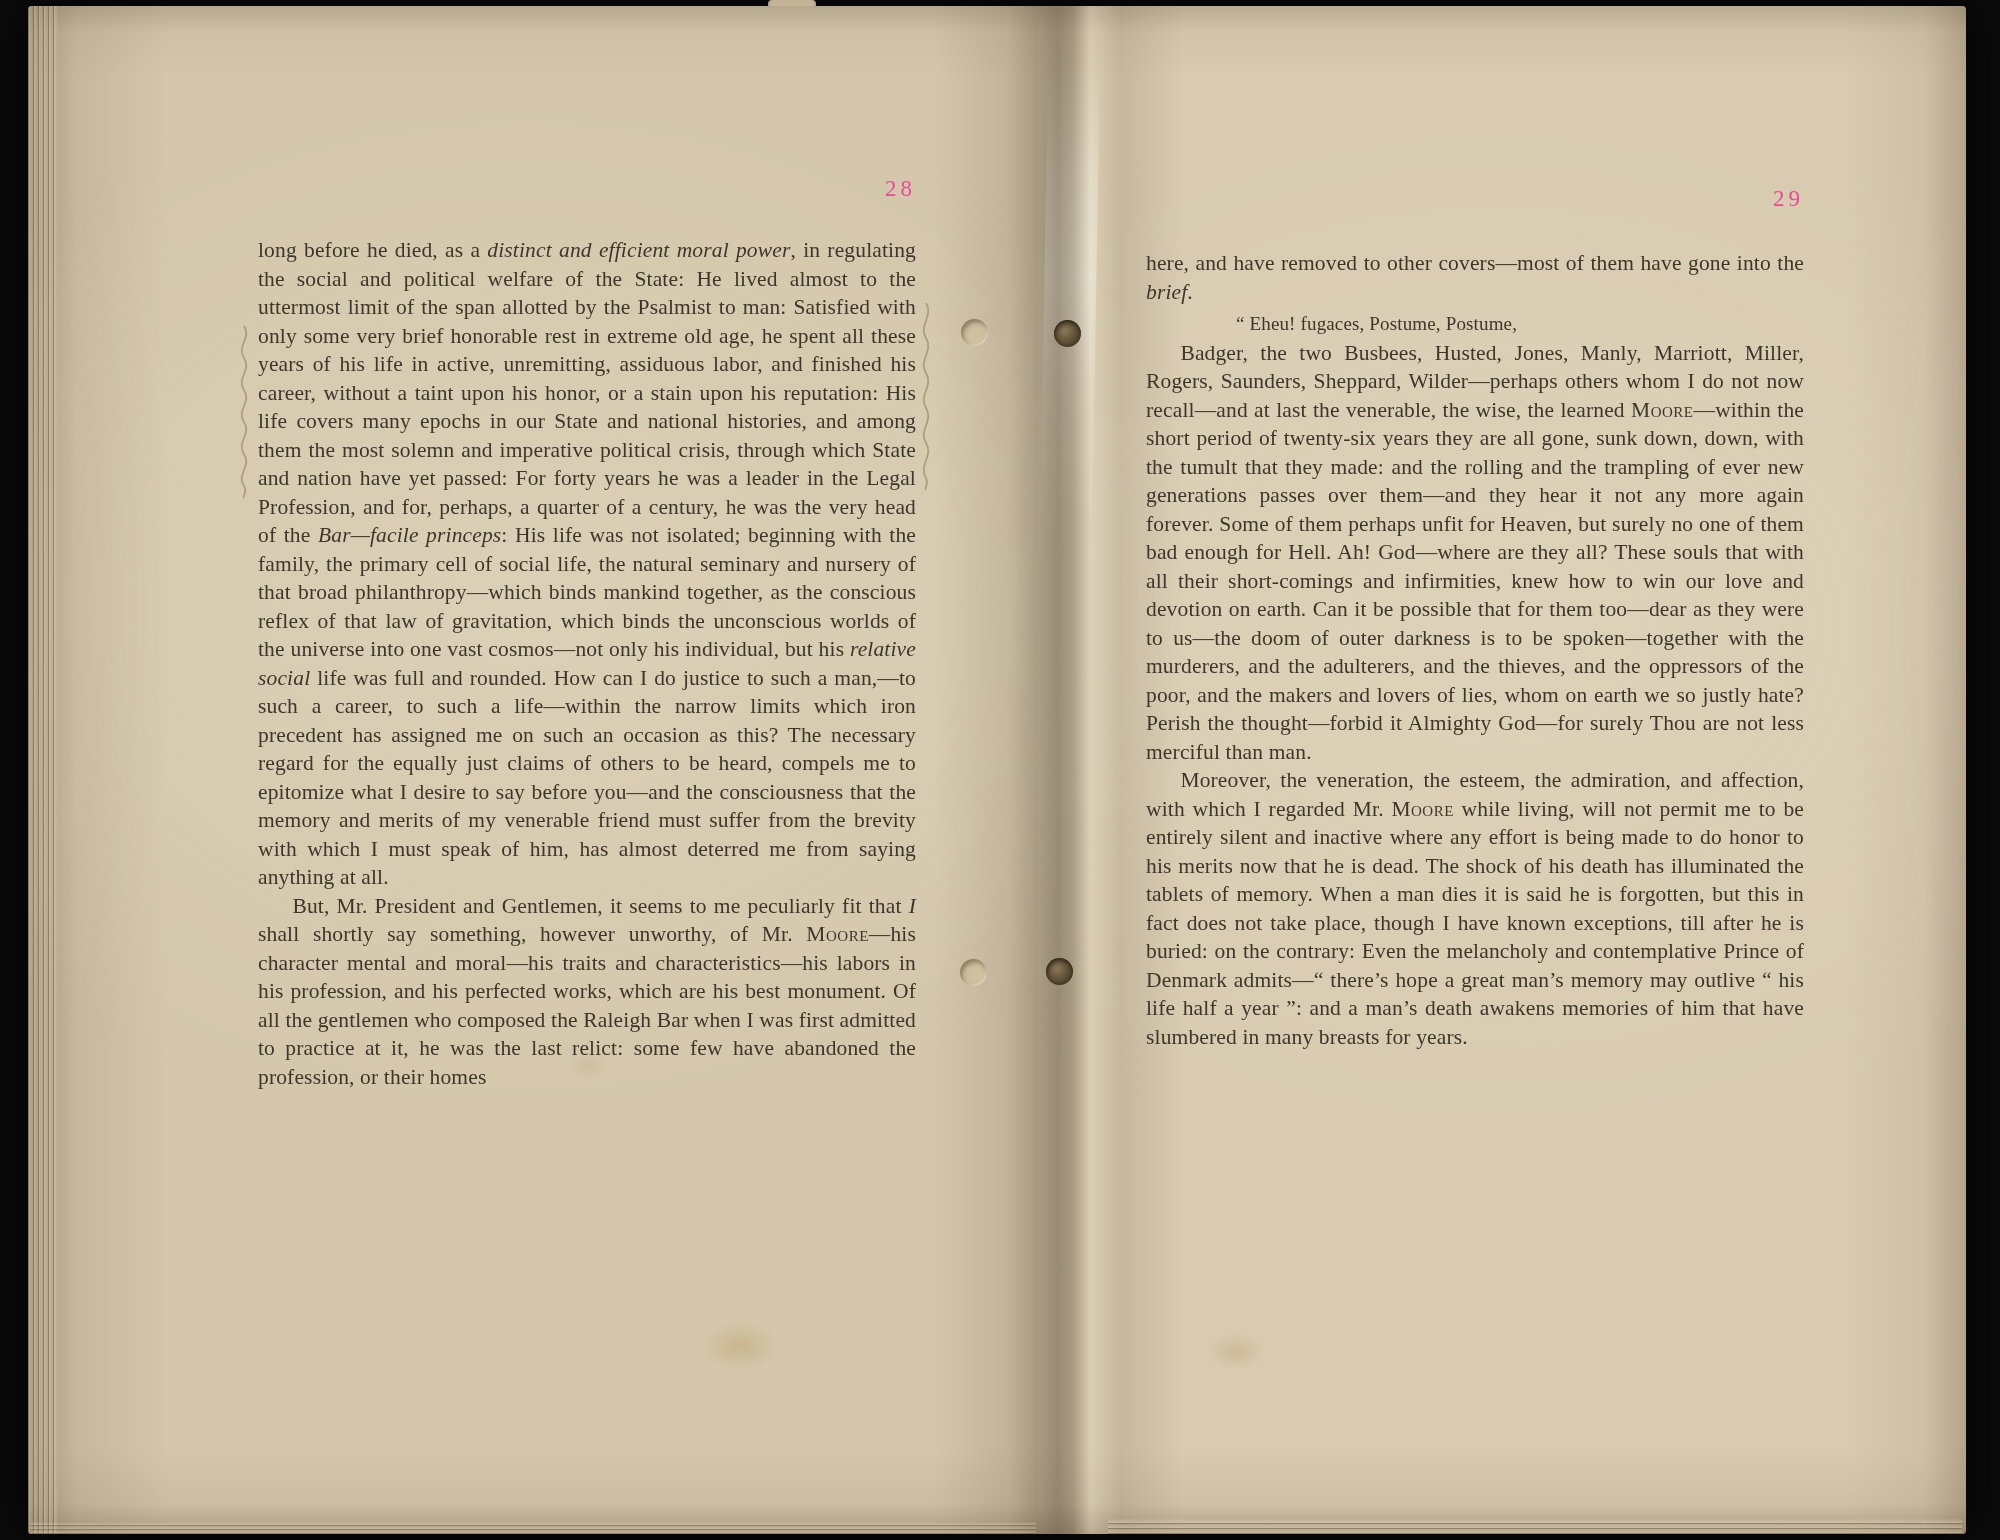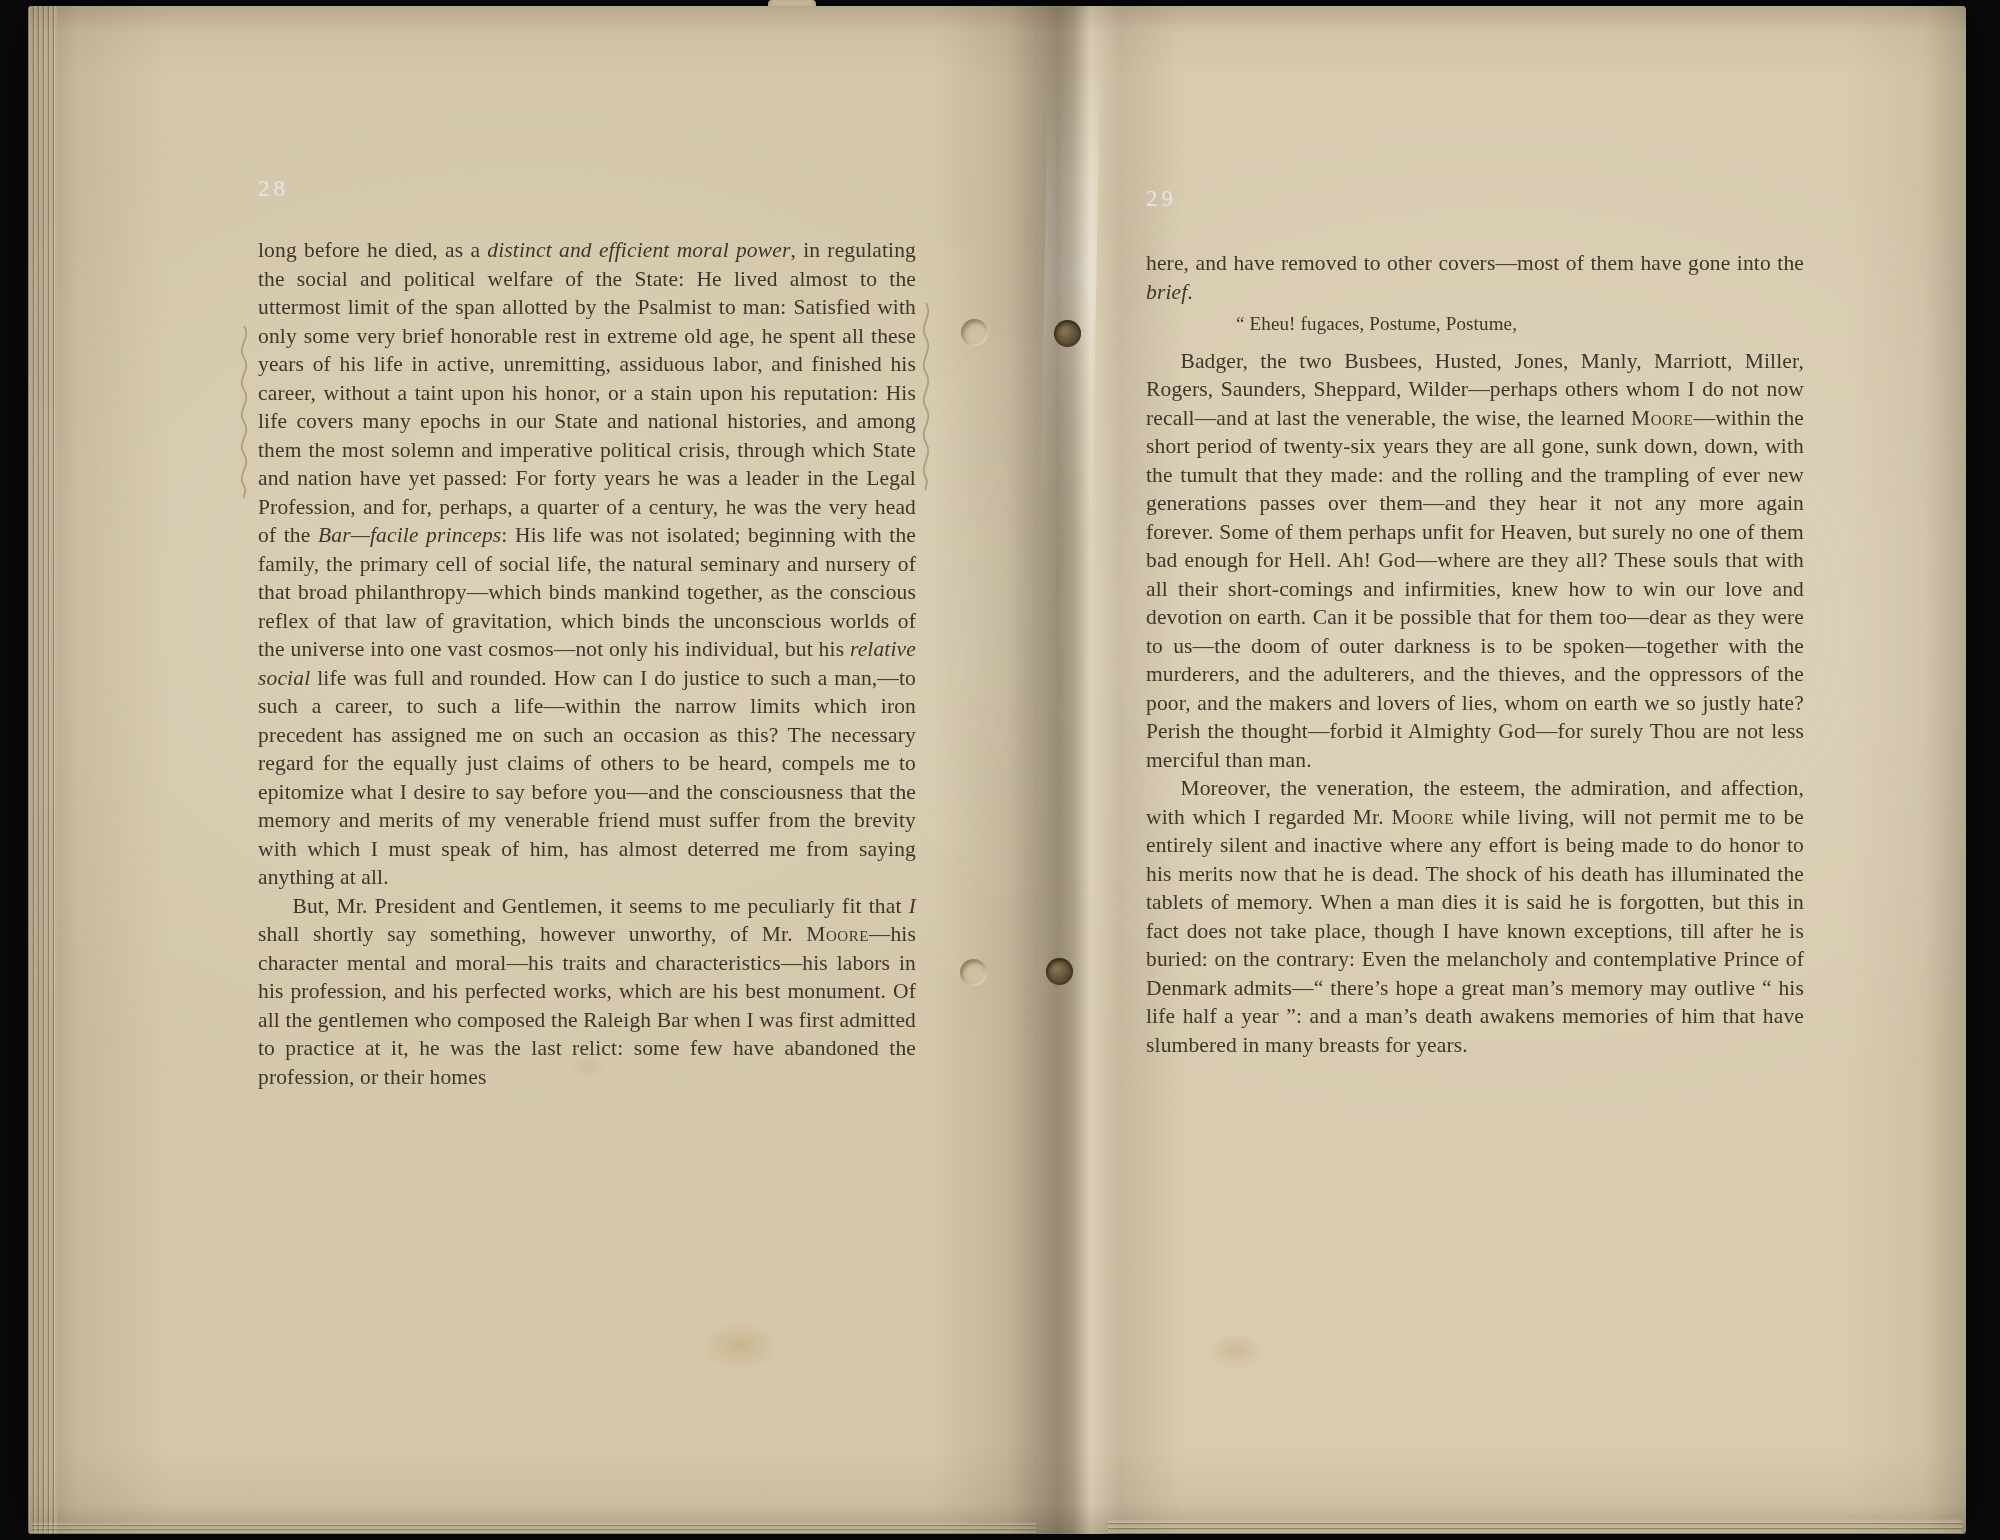--- a/index.html
+++ b/index.html
@@ -74,38 +74,38 @@
       rgba(226,216,192,0.45) 1px, rgba(226,216,192,0.05) 5px);
   }
   .toptab {
     position: absolute; left: 740px; top: -6px; width: 48px; height: 16px;
     background: #c3b596; border-radius: 4px 4px 0 0;
     box-shadow: inset 0 -3px 4px rgba(80,65,42,0.4);
   }
 
   .pagenum {
     position: absolute; z-index: 5;
-    font-size: 23px; letter-spacing: 4px; color: #e5e5e5; text-align: left;
+    font-size: 23px; letter-spacing: 4px; color: #ec4899; text-align: right;
   }
   .pn-left  { left: 230px; width: 658px; top: 170px; }
   .pn-right { left: 1118px; width: 658px; top: 180px; }
 
   .textcol {
     position: absolute; z-index: 5;
     font-size: 21.5px; line-height: 28.5px; color: #3d372b;
     text-align: justify; letter-spacing: 0.15px;
   }
   .tc-left  { left: 230px;  top: 230px; width: 658px; }
   .tc-right { left: 1118px; top: 243px; width: 658px; }
 
   .para { margin: 0; }
   .para.indent { text-indent: 1.6em; }
   .it { font-style: italic; }
   .sc { font-variant: small-caps; letter-spacing: 0.5px; }
-  .verse { margin: 6px 0 10px 90px; font-size: 19px; line-height: 24.5px; }
+  .verse { margin: 6px 0 2px 90px; font-size: 19px; line-height: 24.5px; }
   .verse-line { white-space: nowrap; }
 
   .sq { position: absolute; z-index: 5; opacity: 0.55; }
   .sq-left  { left: 206px; top: 318px; }
   .sq-right { left: 888px; top: 295px; }
 
   .hole {
     position: absolute; width: 27px; height: 27px; border-radius: 50%; z-index: 6;
     background: #cec19f;
     box-shadow: inset 2px 3px 5px rgba(75,60,38,0.55), inset -1px -1px 2px rgba(255,250,235,0.5);

